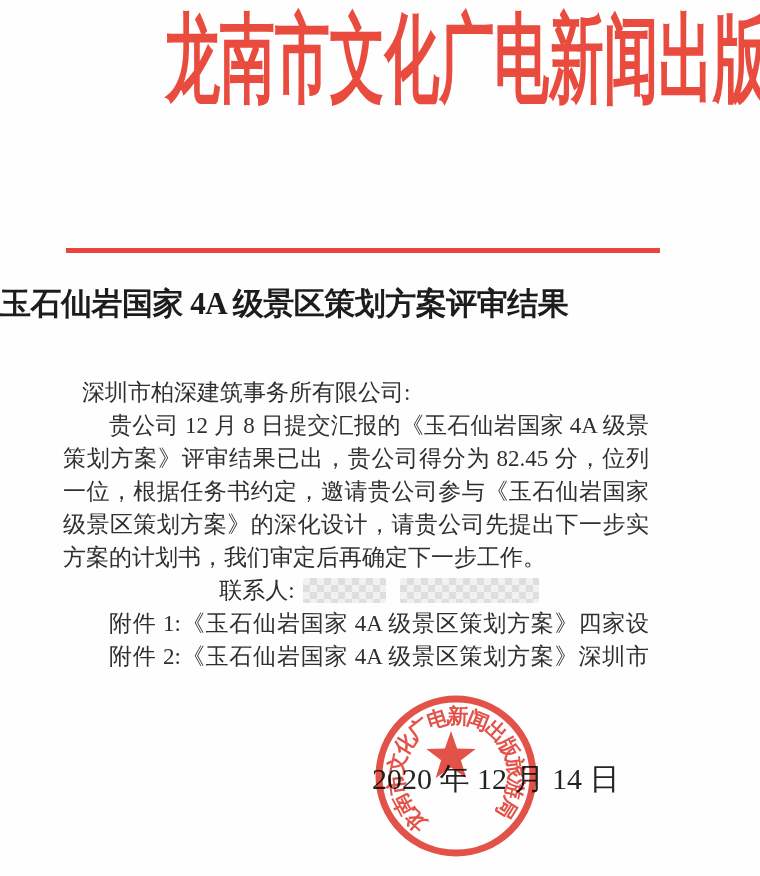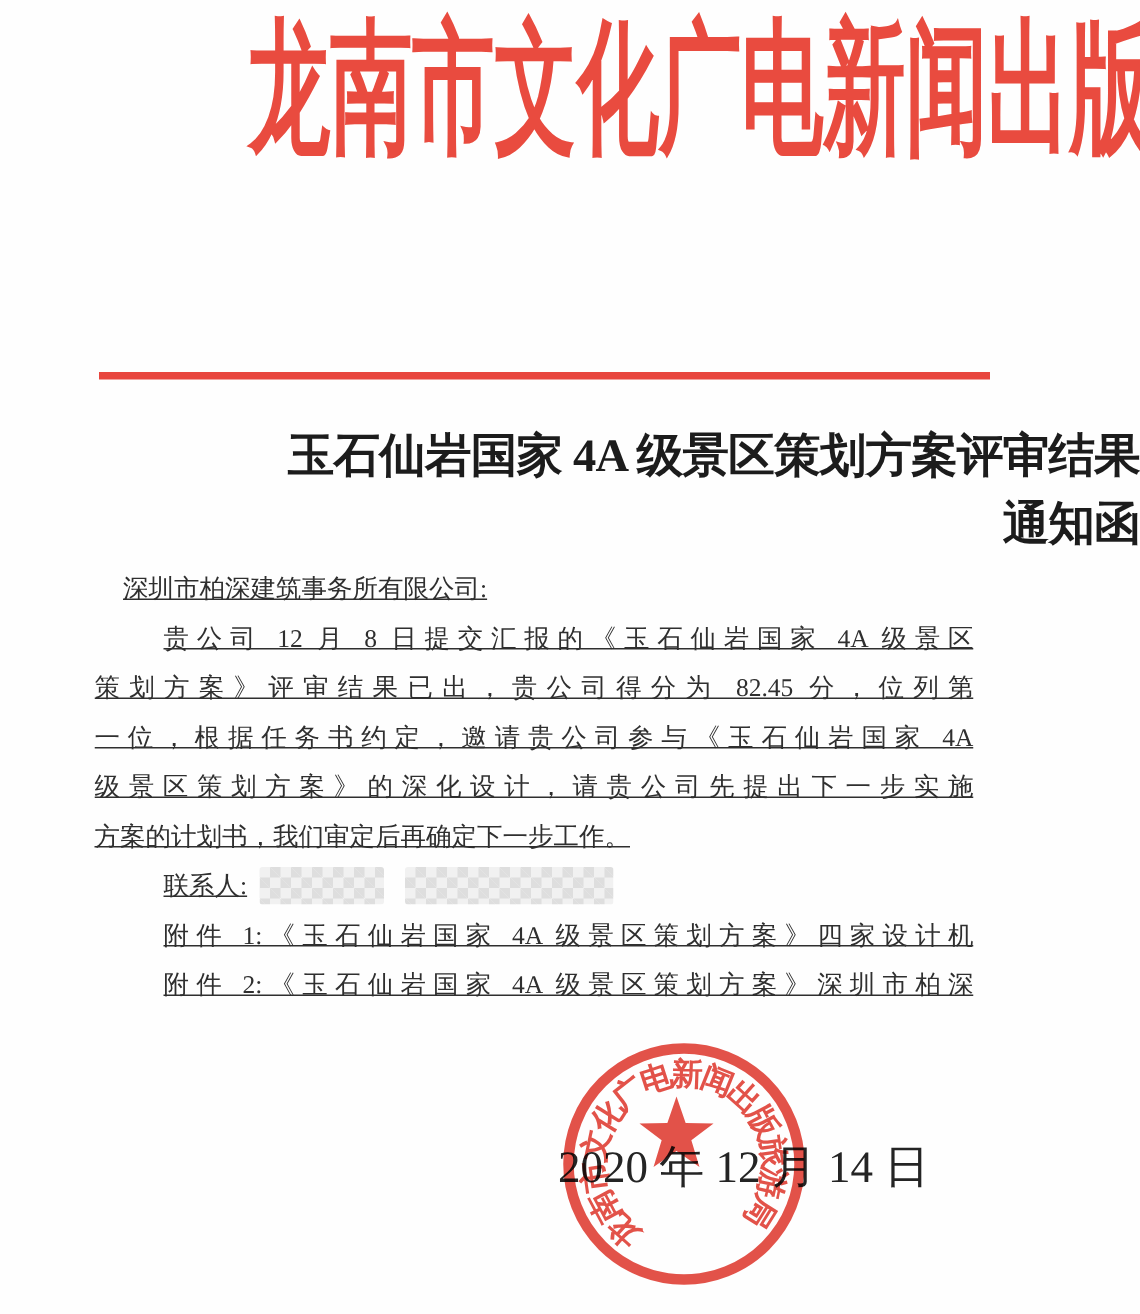--- a/index.html
+++ b/index.html
@@ -29,50 +29,49 @@
   }
   .red-divider{
     position:absolute;
     top:248px;left:66px;
     width:594px;height:5px;
   }
   
   .doc-title{
     position:absolute;
     top:281px;left:0;width:760px;
-    text-align:right;
+    text-align:left;
     font-weight:700;
     font-size:31px;
     line-height:45px;
     color:#1c1c1c;
     letter-spacing:-0.5px;
   }
   
   .body-block{
     position:absolute;
     top:376px;left:63px;
     width:586px;
-    font-size:17px;
+    font-size:23px;
     color:#2f2f2f;
-    text-decoration:underline;
   }
   .line{
     height:33px;
     line-height:33px;
     white-space:nowrap;
   }
   .line.j{
     text-align:justify;
     text-align-last:justify;
     white-space:normal;
     overflow:hidden;
   }
   .salutation{padding-left:19px;}
   .indent{padding-left:46px;}
-  .contact-line{display:flex;align-items:center;}
+  .contact-line{display:flex;align-items:center;justify-content:center;}
   .redacted{
     display:inline-block;
     height:25px;
     border-radius:2px;
     background-image:
       linear-gradient(45deg,#d9d9d9 25%,transparent 25%,transparent 75%,#d9d9d9 75%),
       linear-gradient(45deg,#d9d9d9 25%,#efefef 25%,#efefef 75%,#d9d9d9 75%);
     background-size:14px 14px;
     background-position:0 0,7px 7px;
     opacity:.85;
@@ -105,21 +104,20 @@
 <body>
 
 <div class="page">
 
   <div class="agency-header" style="color: rgb(233, 75, 63);">龙南市文化广电新闻出版旅游局</div>
 
   <div class="red-divider" style="background: rgb(232, 70, 62);"></div>
 
   <div class="doc-title">
     <div>玉石仙岩国家 4A 级景区策划方案评审结果</div>
-    <div>通知函</div>
   </div>
 
   <div class="body-block">
     <div class="line salutation">深圳市柏深建筑事务所有限公司:</div>
     <div class="line indent j">贵公司 12 月 8 日提交汇报的《玉石仙岩国家 4A 级景区</div>
     <div class="line j">策划方案》评审结果已出，贵公司得分为 82.45 分，位列第</div>
     <div class="line j">一位，根据任务书约定，邀请贵公司参与《玉石仙岩国家 4A</div>
     <div class="line j">级景区策划方案》的深化设计，请贵公司先提出下一步实施</div>
     <div class="line">方案的计划书，我们审定后再确定下一步工作。</div>
     <div class="line indent contact-line">

